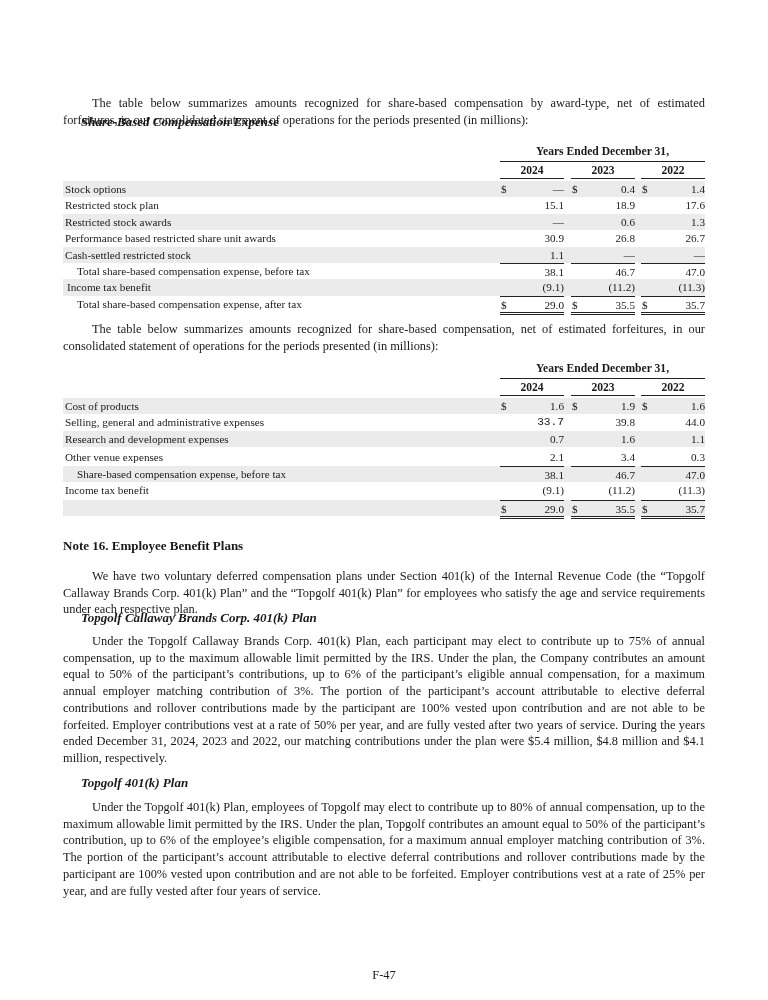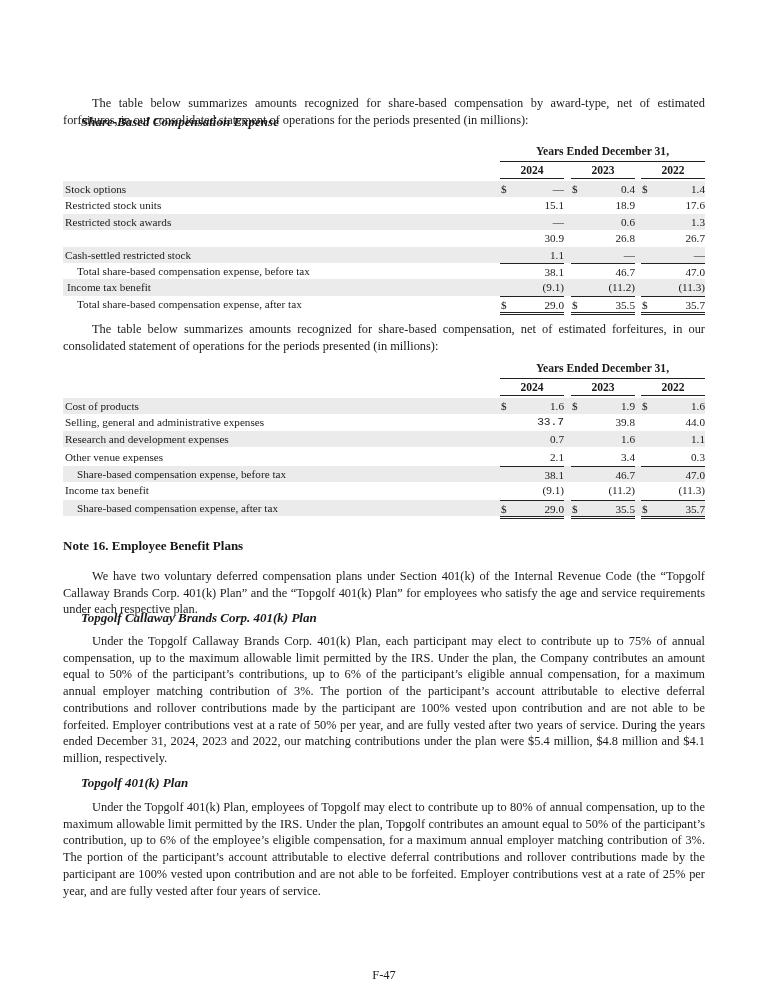--- a/index.html
+++ b/index.html
@@ -63,21 +63,21 @@
           <span class="dollar">$</span>
           <span class="val">0.4</span>
         </div>
       <div class="cell" style="left:578px;width:64px;">
           <span class="dollar">$</span>
           <span class="val">1.4</span>
         </div>
     </div>
 
     <div class="row" style="top:52.4px;">
-      <span class="lbl">Restricted stock units</span>
+      <span class="lbl">Restricted stock plan</span>
       <div class="cell" style="left:437px;width:64px;">
           <span class="val">15.1</span>
         </div>
       <div class="cell" style="left:508px;width:64px;">
           <span class="val">18.9</span>
         </div>
       <div class="cell" style="left:578px;width:64px;text-decoration:underline;">
           <span class="val">17.6</span>
         </div>
     </div>
@@ -89,20 +89,21 @@
         </div>
       <div class="cell" style="left:508px;width:64px;">
           <span class="val">0.6</span>
         </div>
       <div class="cell" style="left:578px;width:64px;">
           <span class="val">1.3</span>
         </div>
     </div>
 
     <div class="row" style="top:85.2px;">
+      <span class="lbl">Performance based restricted share unit awards</span>
       <div class="cell" style="left:437px;width:64px;">
           <span class="val">30.9</span>
         </div>
       <div class="cell" style="left:508px;width:64px;">
           <span class="val">26.8</span>
         </div>
       <div class="cell" style="left:578px;width:64px;">
           <span class="val">26.7</span>
         </div>
     </div>
@@ -246,21 +247,20 @@
         </div>
       <div class="cell" style="left:508px;width:64px;">
           <span class="val">(11.2)</span>
         </div>
       <div class="cell" style="left:578px;width:64px;">
           <span class="val">(11.3)</span>
         </div>
     </div>
 
     <div class="row shade" style="top:138px;">
-      <span class="lbl indent">Share-based compensation expense, after tax</span>
       <div class="cell b-top b-dbl" style="left:437px;width:64px;">
           <span class="dollar">$</span>
           <span class="val">29.0</span>
         </div>
       <div class="cell b-top b-dbl" style="left:508px;width:64px;">
           <span class="dollar">$</span>
           <span class="val">35.5</span>
         </div>
       <div class="cell b-top b-dbl" style="left:578px;width:64px;">
           <span class="dollar">$</span>

